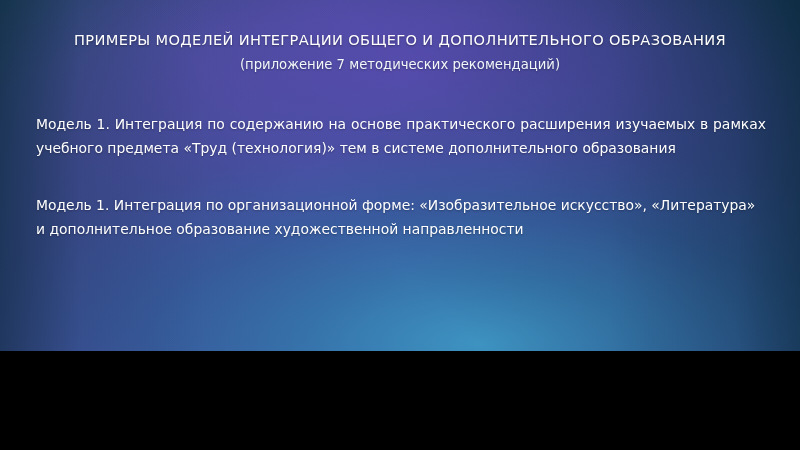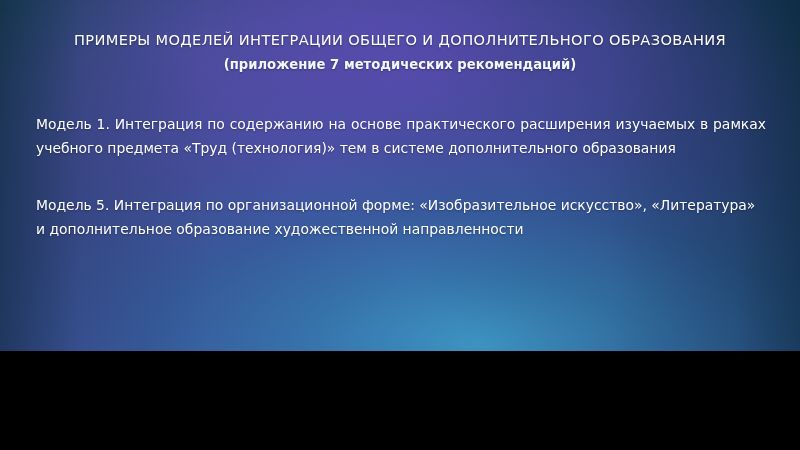--- a/index.html
+++ b/index.html
@@ -110,21 +110,21 @@
     letter-spacing: 0.35px;
     color: #ffffff;
     line-height: 20px;
     white-space: nowrap;
     text-shadow: 0 1px 2px rgba(0,0,0,0.35);
   }
 
   .slide-subtitle {
     margin: 6px 0 0 0;
     font-size: 13.2px;
-    font-weight: 700;
+    font-weight: 400;
     color: #f2f7fa;
     line-height: 18px;
     text-shadow: 0 1px 2px rgba(0,0,0,0.30);
   }
 
   .body-block {
     position: absolute;
     top: 113px;
     left: 36px;
     width: 730px;
@@ -162,17 +162,17 @@
 
   <div class="content">
 
     <div class="title-block">
       <h1 class="slide-title">ПРИМЕРЫ МОДЕЛЕЙ ИНТЕГРАЦИИ  ОБЩЕГО И ДОПОЛНИТЕЛЬНОГО ОБРАЗОВАНИЯ</h1>
       <p class="slide-subtitle">(приложение 7 методических рекомендаций)</p>
     </div>
 
     <div class="body-block">
       <p class="para para-1 justify">Модель 1. Интеграция по содержанию на основе практического расширения изучаемых в рамках учебного предмета «Труд (технология)» тем  в системе дополнительного образования</p>
-      <p class="para para-2">Модель 5. Интеграция по организационной форме: «Изобразительное искусство», «Литература» и дополнительное образование художественной направленности</p>
+      <p class="para para-2">Модель 1. Интеграция по организационной форме: «Изобразительное искусство», «Литература» и дополнительное образование художественной направленности</p>
     </div>
 
   </div>
 </div>
 
 </body></html>

